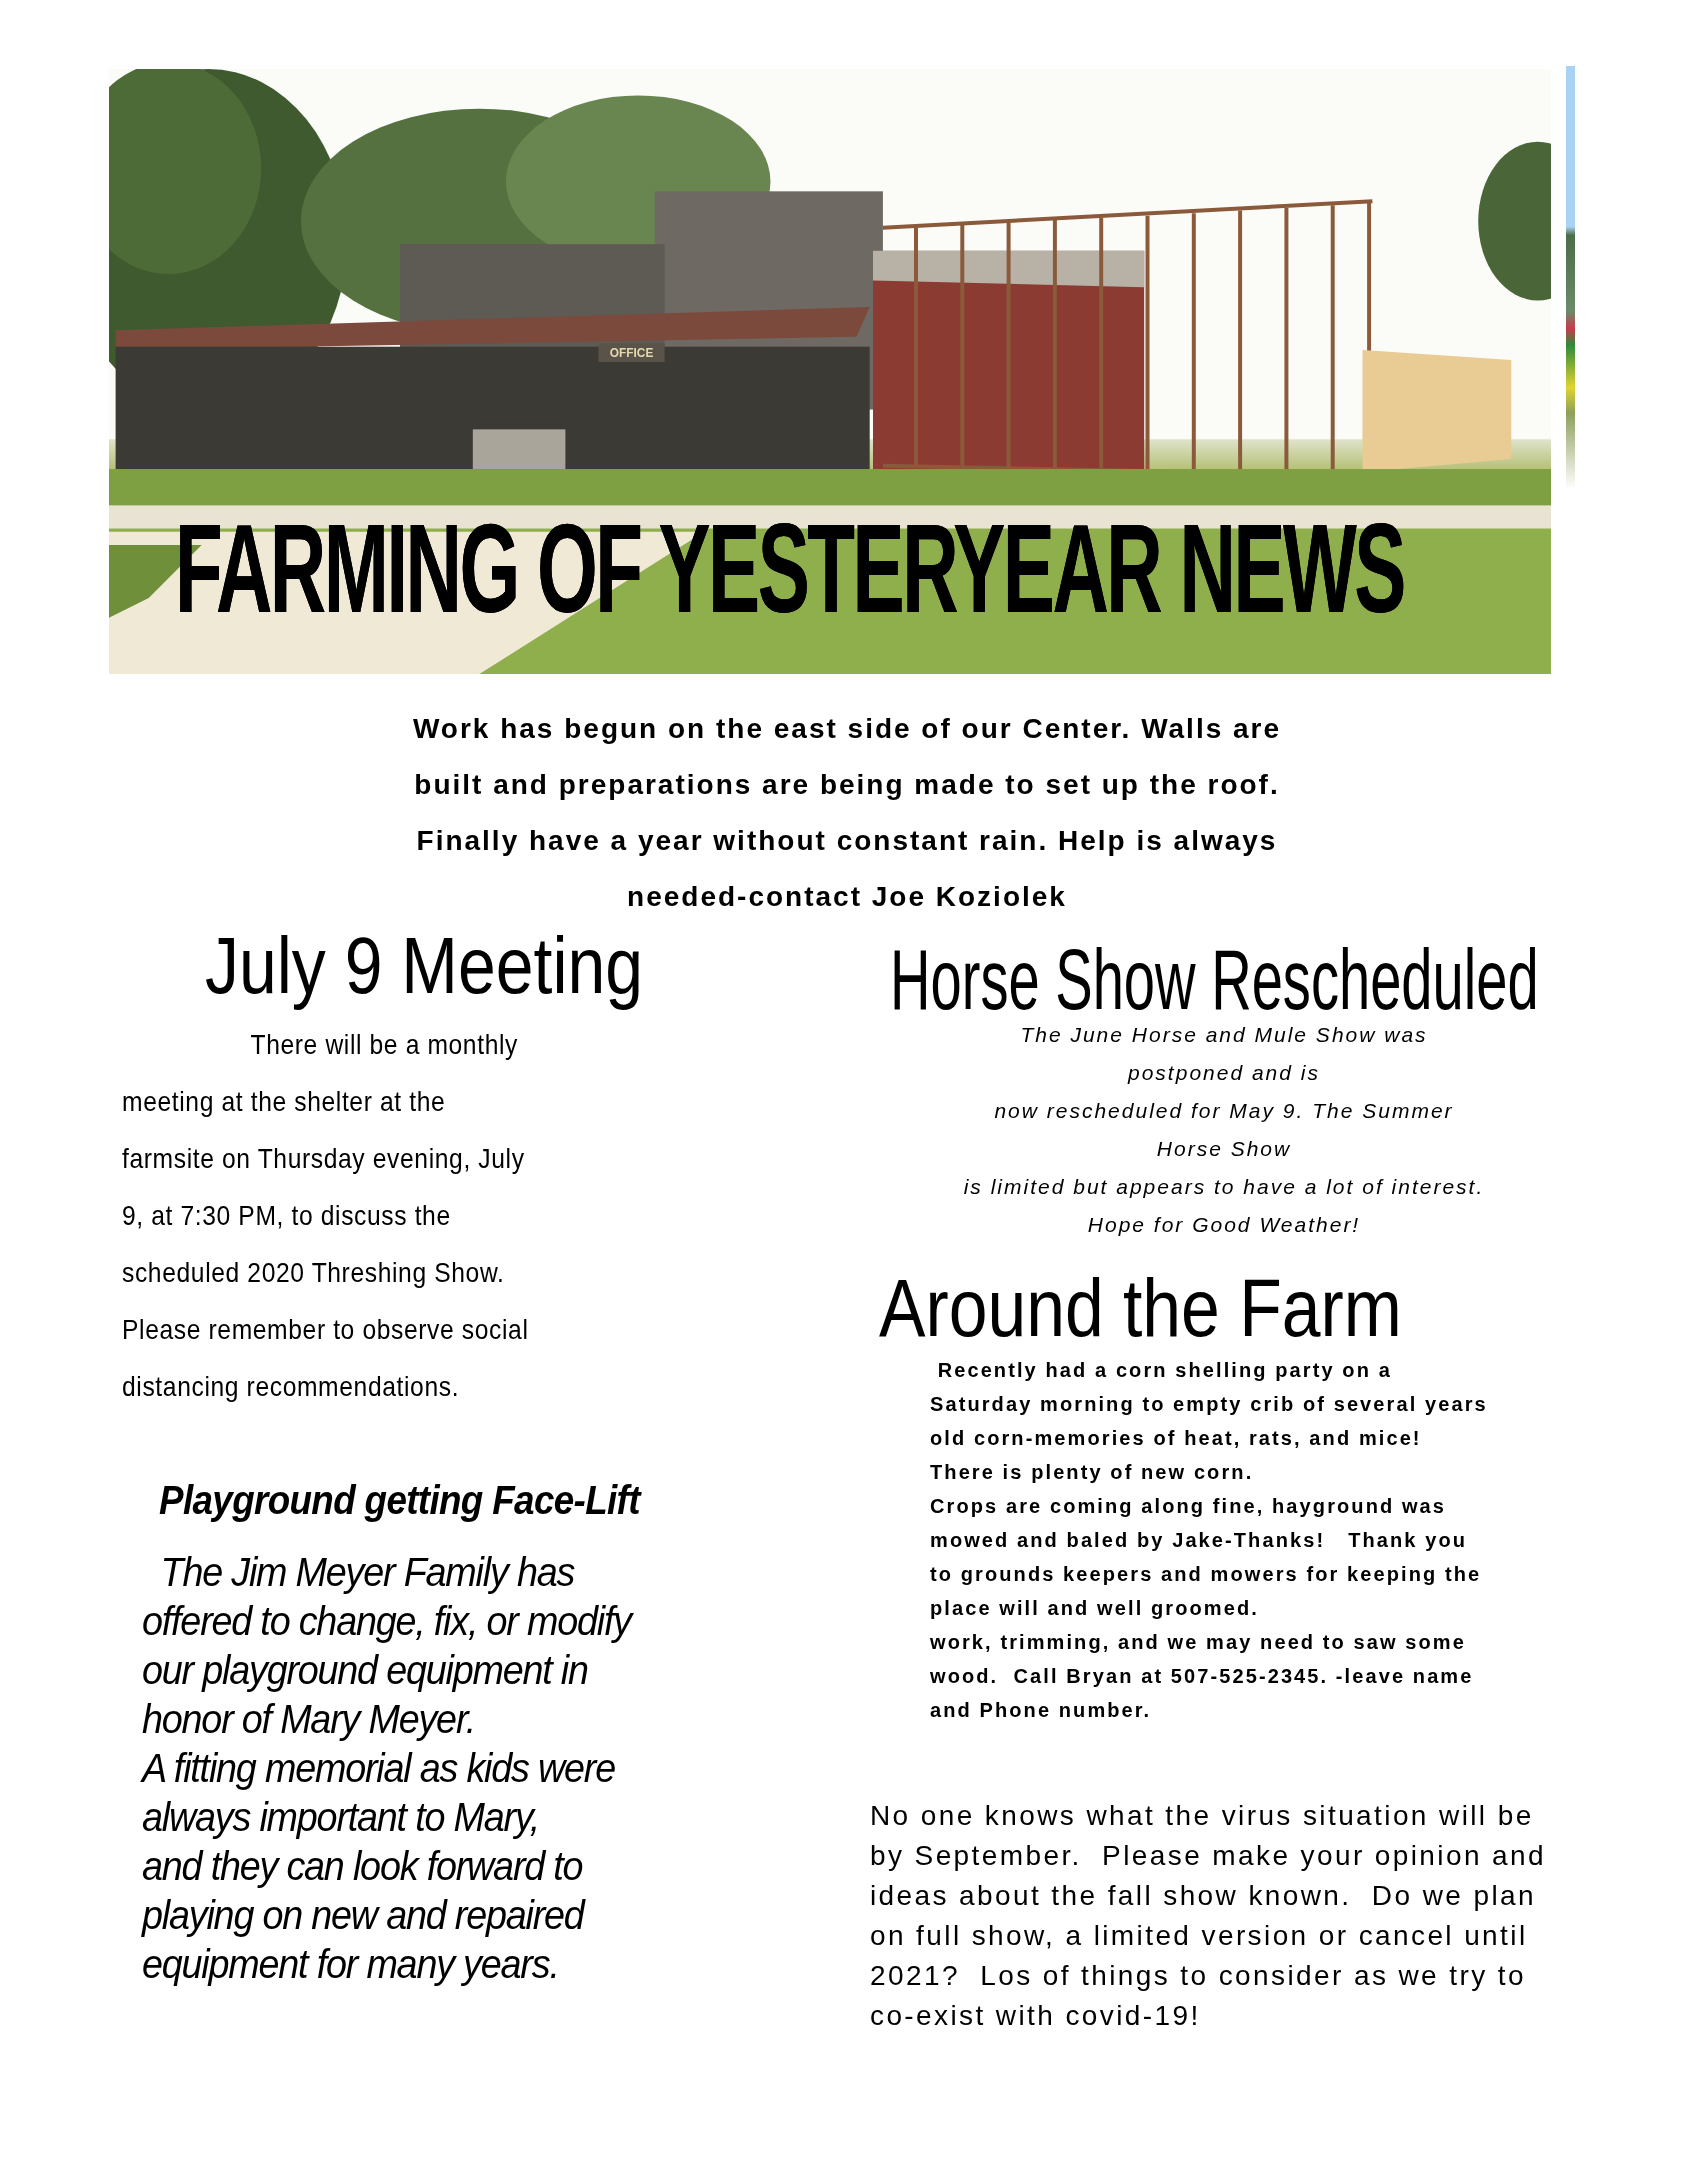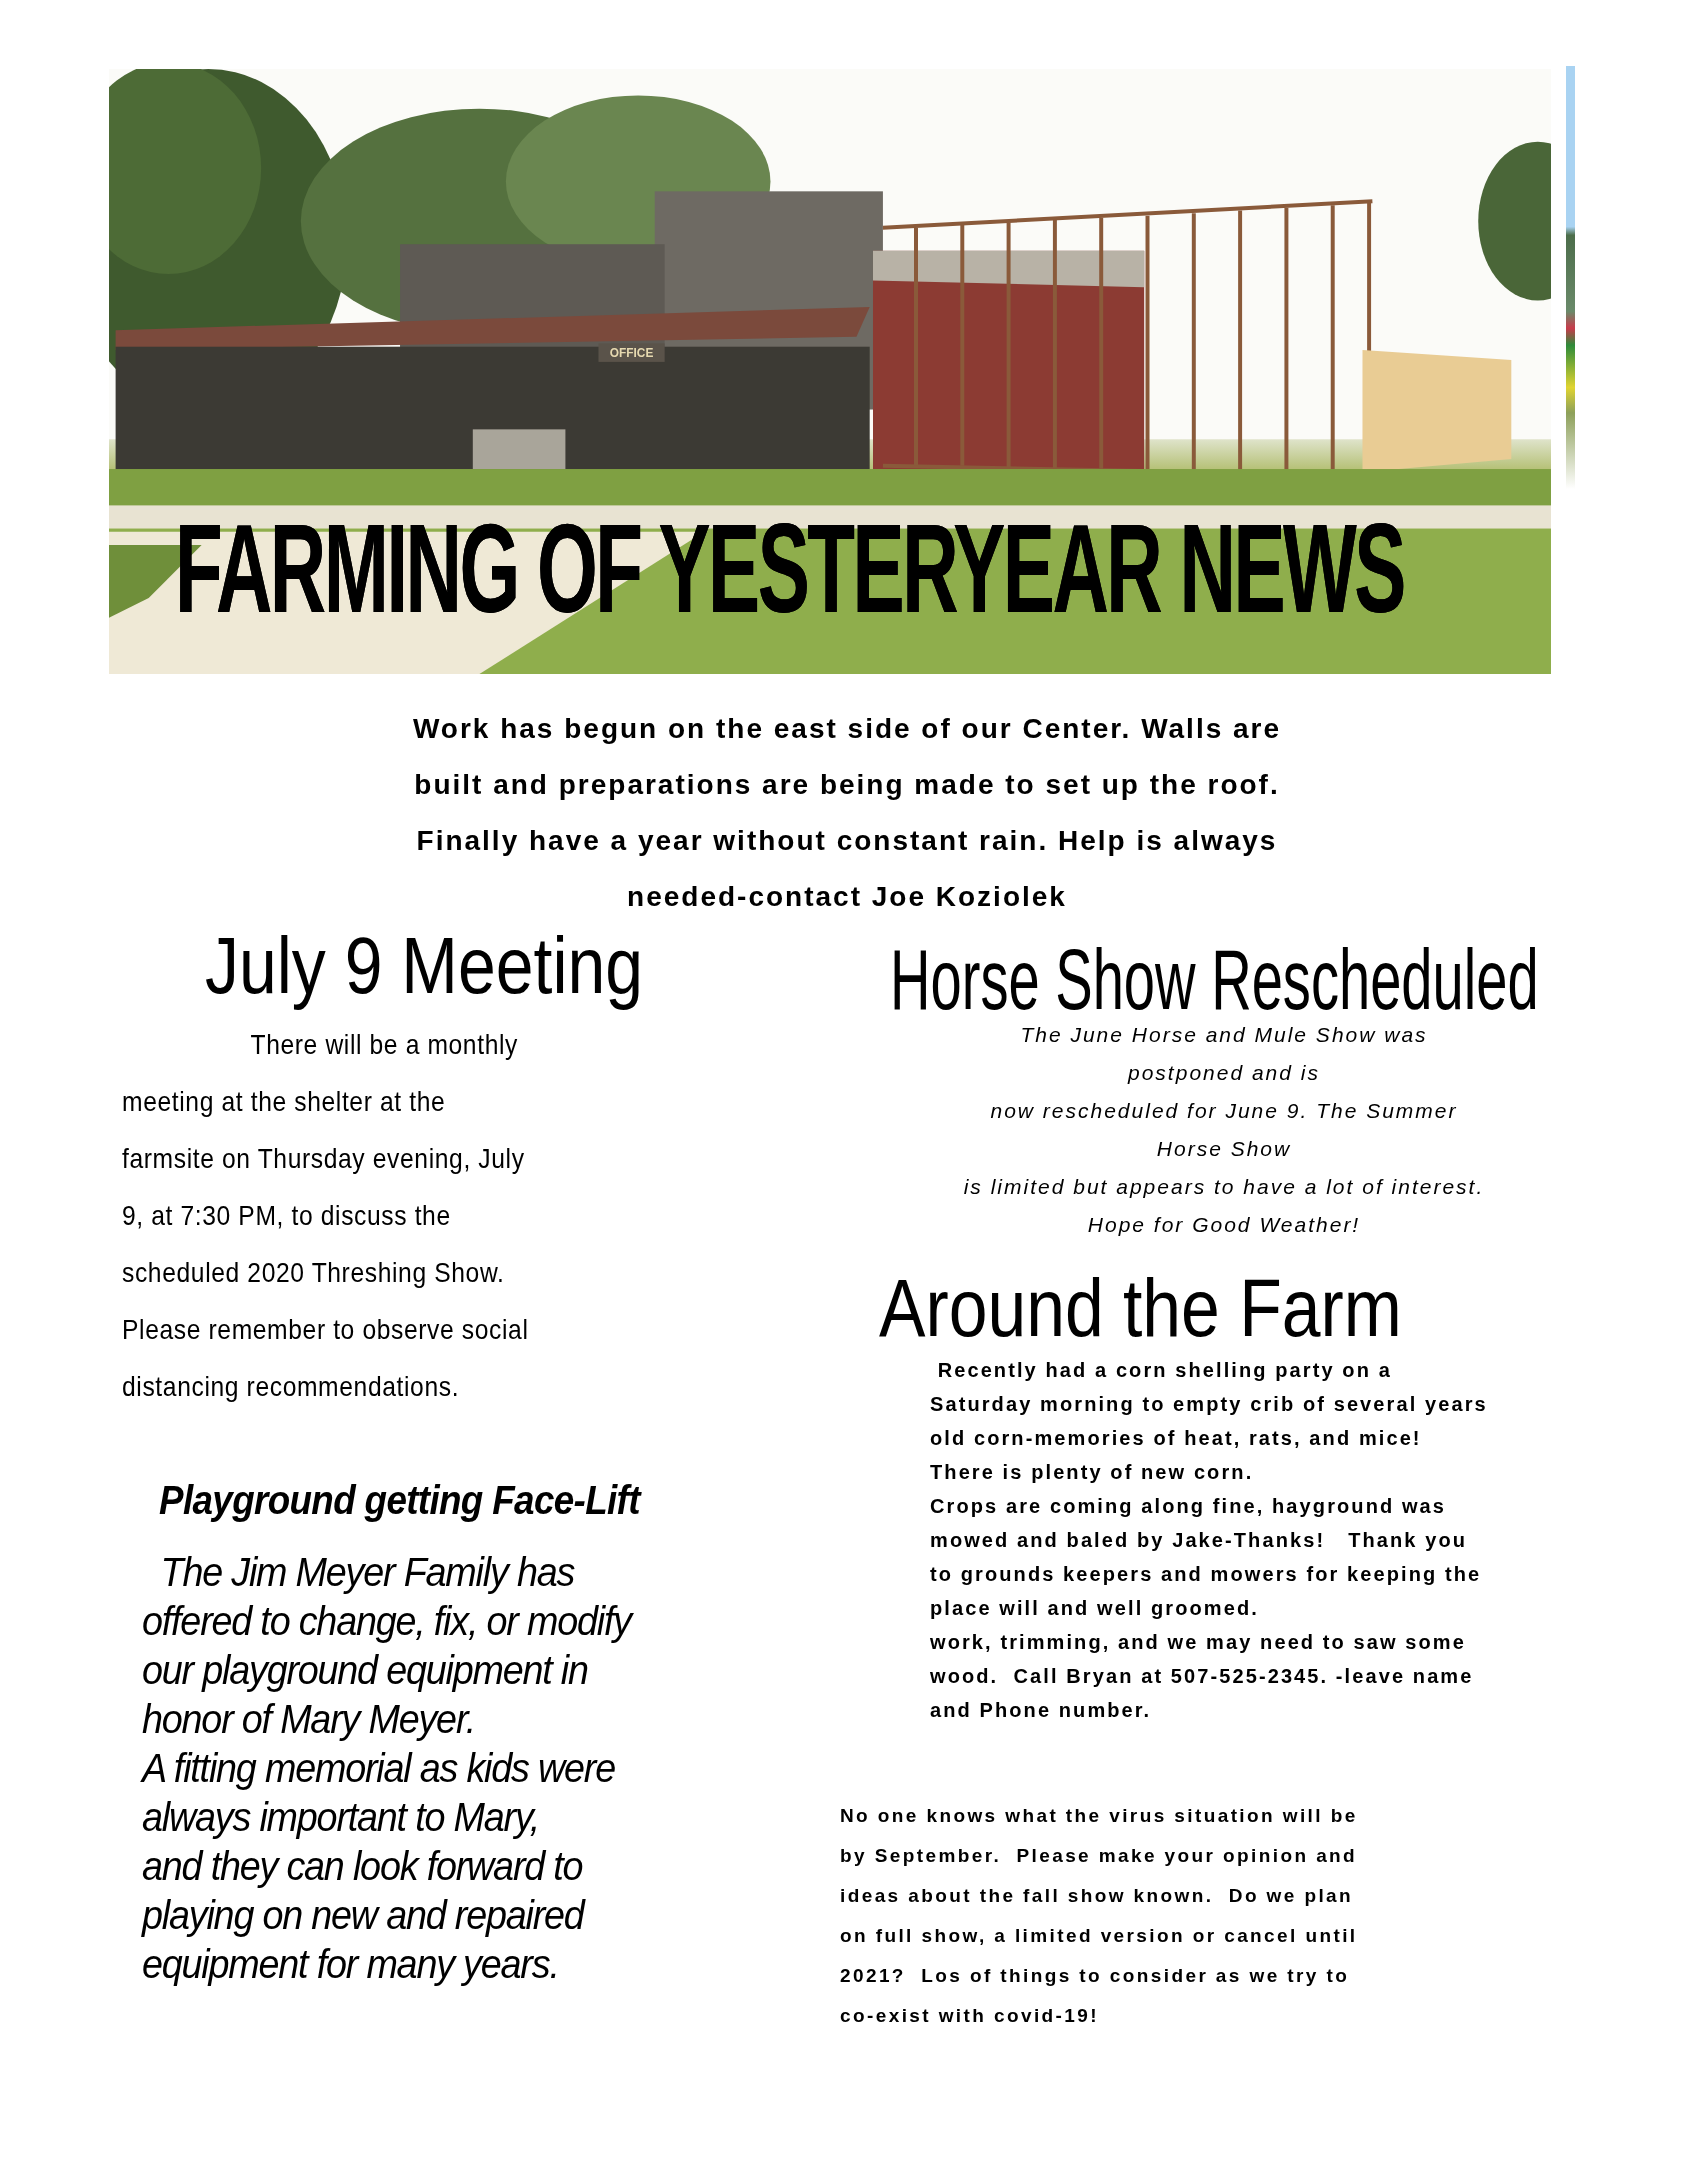--- a/index.html
+++ b/index.html
@@ -42,22 +42,22 @@
   .horse-body { position:absolute; left:860px; top:1016px; width:728px; text-align:center;
     font-size:21px; line-height:38px; font-weight:400; font-style:italic; letter-spacing:2px; }
   .horse-body .line { white-space:nowrap; }
 
   .h-farm { position:absolute; left:879px; top:1265px; font-size:81px; line-height:86px;
     white-space:nowrap; transform:scaleX(0.86); transform-origin:left top; }
   .farm-body { position:absolute; left:882px; top:1353px; width:728px; font-size:20px; line-height:34px;
     font-weight:700; letter-spacing:2.1px;margin-left:48px; }
   .farm-body .line { white-space:nowrap; }
 
-  .virus-body { position:absolute; left:840px; top:1796px; width:748px; font-size:19px; line-height:40px;
-    font-weight:700; letter-spacing:2.4px; }
+  .virus-body { position:absolute; left:870px; top:1796px; width:748px; font-size:28px; line-height:40px;
+    font-weight:400; letter-spacing:2.4px; }
   .virus-body .line { white-space:nowrap; }
 </style>
 </head>
 <body>
 
 <div class="banner">
   <svg viewBox="0 0 2180 915" preserveAspectRatio="none">
 
     <rect x="0" y="0" width="2180" height="560" fill="#fbfbf8"></rect>
 
@@ -135,21 +135,21 @@
   <div class="line">always important to  Mary,</div>
   <div class="line">and they can look forward to</div>
   <div class="line">playing on new and repaired</div>
   <div class="line">equipment for many years.</div>
 </div>
 
 <div class="h-horse">Horse Show Rescheduled</div>
 <div class="horse-body">
   <div class="line">The June Horse and Mule Show was</div>
   <div class="line">postponed and is</div>
-  <div class="line">now rescheduled for June 9.  The Summer</div>
+  <div class="line">now rescheduled for May 9.  The Summer</div>
   <div class="line">Horse Show</div>
   <div class="line">is limited but appears to have a lot of interest.</div>
   <div class="line">Hope for Good Weather!</div>
 </div>
 
 <div class="h-farm">Around the Farm</div>
 <div class="farm-body">
   <div class="line" style="white-space:pre"> Recently had a corn shelling party on a</div>
   <div class="line">Saturday morning to empty crib of several years</div>
   <div class="line">old corn-memories of heat, rats, and mice!</div>

